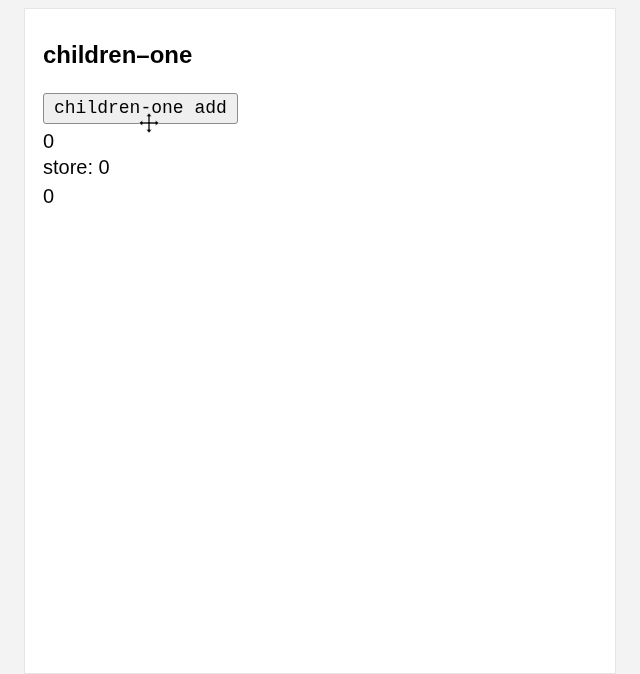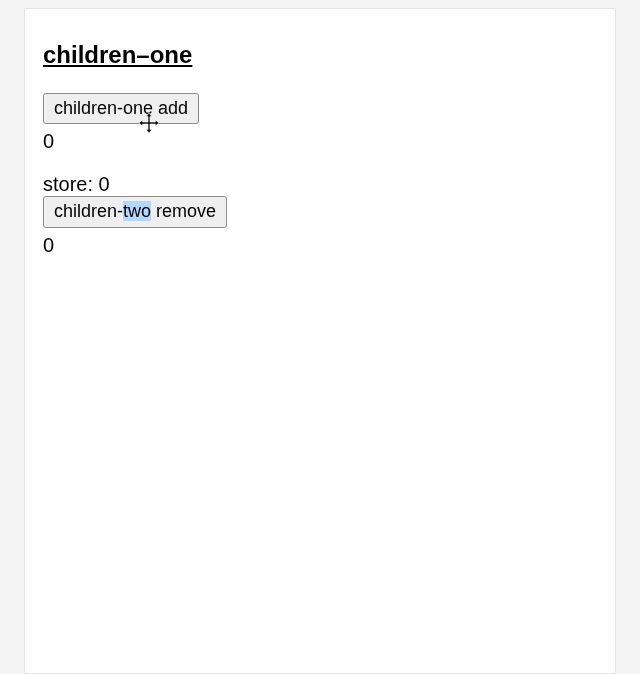--- a/index.html
+++ b/index.html
@@ -20,47 +20,46 @@
       height: 666px;
       background: #ffffff;
       border: 1px solid #e5e5e5;
       padding: 24px 18px 18px 18px;
     }
     h3.section-title {
       font-size: 24px;
       font-weight: 700;
       margin: 18px 0 24px 0;
       color: #000;
-      text-decoration: underline;
     }
     h3.section-title:first-of-type {
       margin-top: 8px;
     }
     .btn {
-      font-family: Liberation Sans, sans-serif;
+      font-family: Liberation Mono, monospace;
       font-size: 18px;
       line-height: 1.3;
       padding: 3px 10px;
       background: #efefef;
       border: 1px solid #8c8c8c;
       border-radius: 3px;
       color: #000;
       cursor: default;
     }
     .btn .hl {
       background: #b3d7ff;
     }
     .val {
       font-size: 20px;
       margin-top: 6px;
       color: #000;
     }
     .store-line {
       font-size: 20px;
-      margin-top: 20px;
+      margin-top: 3px;
       color: #000;
     }
     .cursor-move {
       position: absolute;
       pointer-events: none;
       width: 22px;
       height: 22px;
     }
     .cursor-move svg { display: block; }
   </style>
@@ -75,21 +74,20 @@
 
   <div class="val">0</div>
 
   <div class="store-line">
     <span>store:</span>
     <span> </span>
     <span>0</span>
   </div>
 
 
-  <button class="btn"><span>children-</span><span class="hl">two</span><span> remove</span></button>
 
   <div class="val">0</div>
 
 </div>
 
 <div class="cursor-move" style="left:138px;top:112px;">
   <svg viewBox="0 0 24 24" width="22" height="22">
     <path d="M12 1 L15 5 H13 V11 H19 V9 L23 12 L19 15 V13 H13 V19 H15 L12 23 L9 19 H11 V13 H5 V15 L1 12 L5 9 V11 H11 V5 H9 Z" fill="#000000" stroke="#ffffff" stroke-width="0.6"></path>
   </svg>
 </div>

